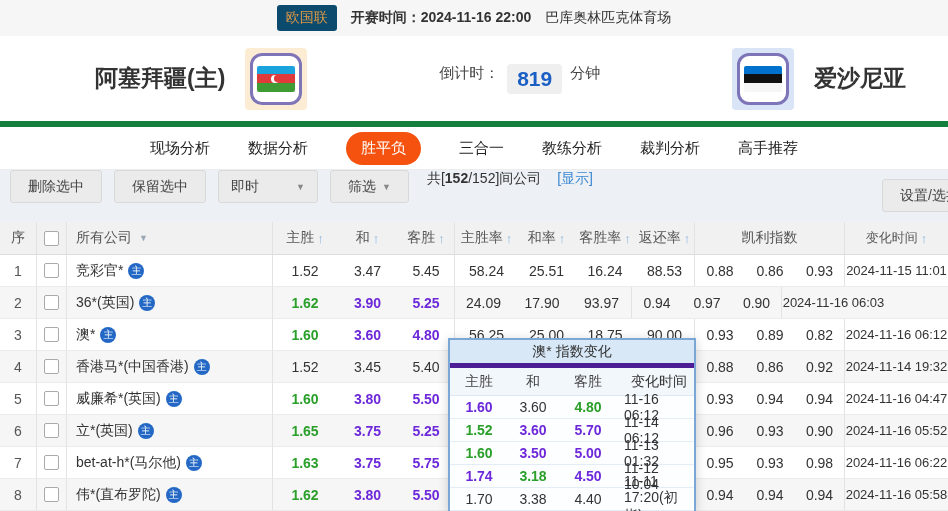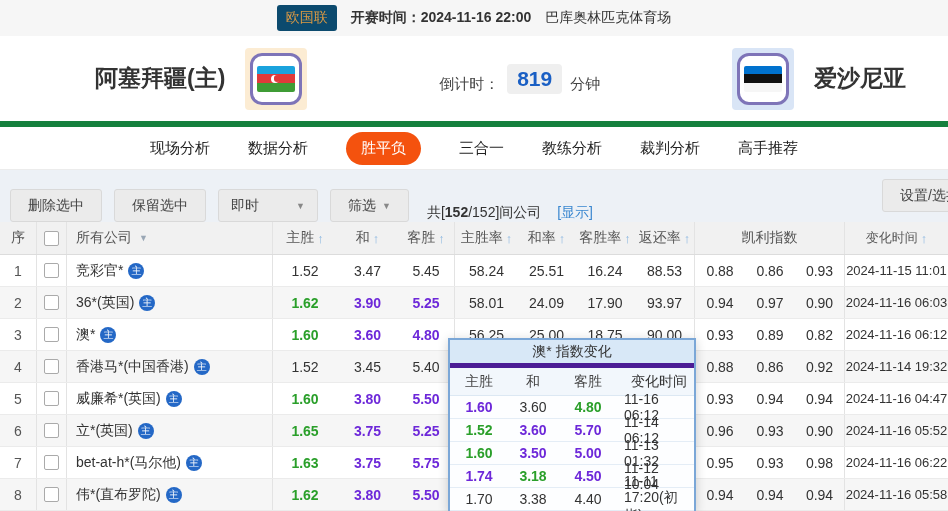--- a/index.html
+++ b/index.html
@@ -21,30 +21,30 @@
   .flag-box { width: 62px; height: 62px; border-radius: 4px; display: flex; align-items: center; justify-content: center; }
   .flag-box.home { background: #fcecd3; }
   .flag-box.away { background: #d9e5f6; }
   .flag-frame { width: 52px; height: 52px; border: 3px solid #7e74b8; border-radius: 12px; background: #fff; display: flex; align-items: center; justify-content: center; }
   .flag { width: 38px; height: 26px; display: flex; flex-direction: column; border-radius: 2px; overflow: hidden; position: relative; }
   .flag .s { flex: 1; }
   .az-s1 { background: #1aa3dd; } .az-s2 { background: #e03a3a; } .az-s3 { background: #3f9c35; }
   .az-crescent { position: absolute; left: 14px; top: 9px; width: 8px; height: 8px; background: #fff; border-radius: 50%; }
   .az-crescent::after { content: ''; position: absolute; left: 2.5px; top: 0.8px; width: 6.5px; height: 6.5px; background: #e03a3a; border-radius: 50%; }
   .ee-s1 { background: #0072ce; } .ee-s2 { background: #111; } .ee-s3 { background: #f6f6f6; }
-  .countdown { display: flex; align-items: flex-end; gap: 8px; font-size: 15px; color: #444; }
+  .countdown { display: flex; align-items: flex-start; gap: 8px; font-size: 15px; color: #444; }
   .countdown-value { background: #efefef; color: #1a5fc4; font-size: 21px; font-weight: bold; padding: 3px 10px; border-radius: 4px; }
 
   
   .nav-tabs { height: 43px; background: #fff; display: flex; align-items: center; justify-content: center; gap: 38px; border-bottom: 1px solid #ececec; }
   .tab { font-size: 15px; font-weight: normal; color: #222; cursor: pointer; }
   .tab.active { background: #f4520e; color: #fff; padding: 7px 15px; border-radius: 18px; }
 
   
-  .toolbar { position: relative; height: 52px; background: #edf1f6; display: flex; align-items: flex-end; padding: 0 10px; gap: 12px; }
+  .toolbar { position: relative; height: 52px; background: #edf1f6; display: flex; align-items: flex-start; padding: 0 10px; gap: 12px; }
   .tbtn { background: #ebebeb; border: 1px solid #d9d9d9; border-radius: 3px; height: 33px; display: inline-flex; align-items: center; padding: 0 17px; font-size: 14px; color: #444; cursor: pointer; }
   .tbtn.dropdown { width: 100px; justify-content: space-between; padding: 0 12px; }
   .caret { font-size: 9px; color: #888; }
   .count-text { font-size: 14px; color: #333; margin-left: 6px; }
   .count-strong { font-weight: bold; }
   .show-link { color: #3a87d0; cursor: pointer; margin-left: 12px; }
   .settings-btn { position: absolute; left: 882px; top: 9px; width: 95px; white-space: nowrap; overflow: hidden; }
 
   
   .otable { width: 948px; font-size: 14px; color: #333; }
@@ -226,21 +226,20 @@
           <div class="cell col-cb">
             <input class="cb" type="checkbox" style="">
           </div>
           <div class="cell col-company">
             <span class="cname">36*(英国)</span>
             <span class="cicon">主</span>
           </div>
           <div class="cell col-o1 c-g">1.62</div>
           <div class="cell col-o2 c-r">3.90</div>
           <div class="cell col-o3 c-r">5.25</div>
-          <div class="cell col-r1">58.01</div>
           <div class="cell col-r2">24.09</div>
           <div class="cell col-r3">17.90</div>
           <div class="cell col-r4">93.97</div>
           <div class="cell col-k">0.94</div>
           <div class="cell col-k">0.97</div>
           <div class="cell col-k col-k3">0.90</div>
           <div class="cell col-t">2024-11-16 06:03</div>
         </div>
         <div class="trow">
           <div class="cell col-no">3</div>

